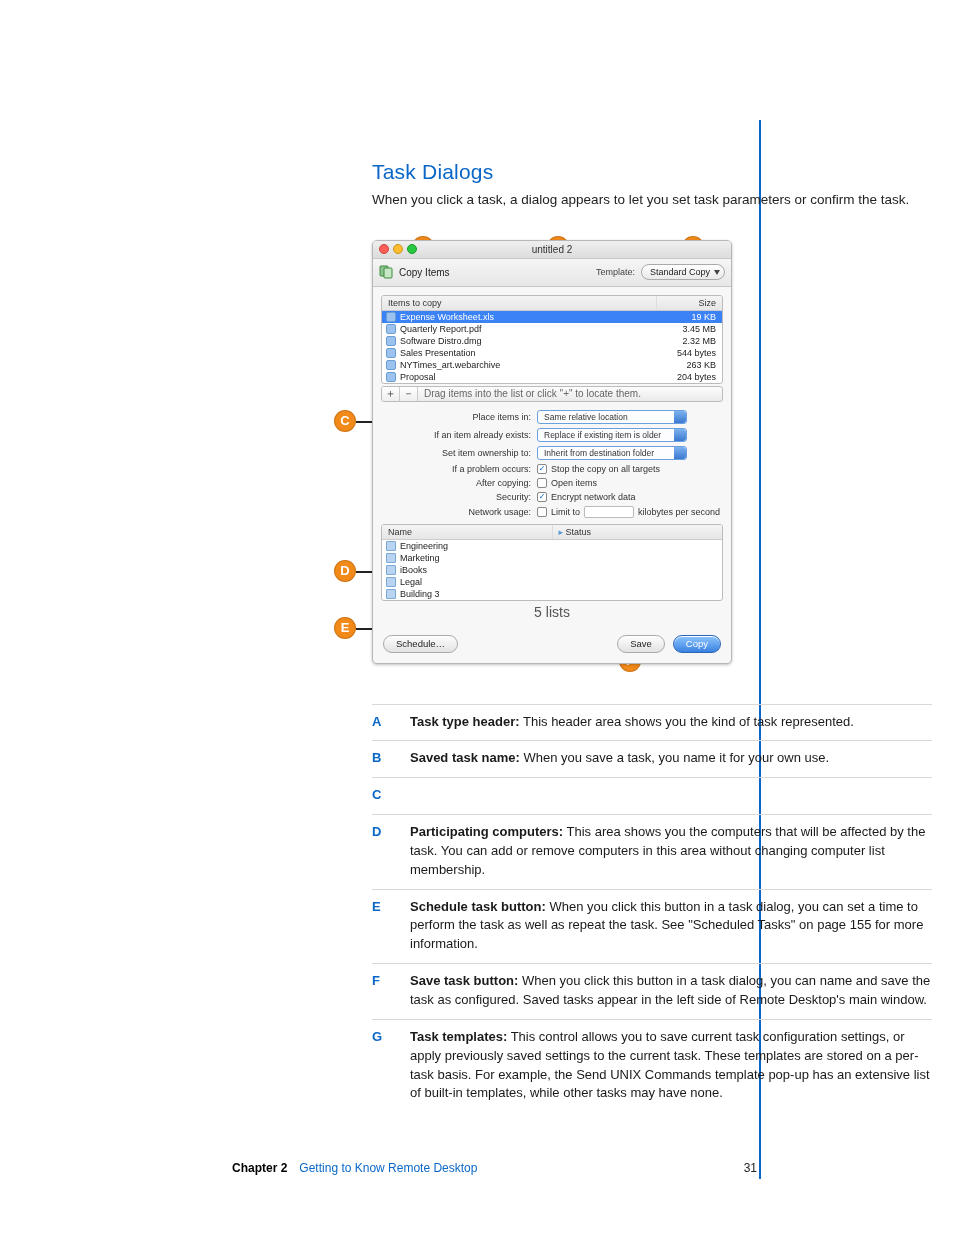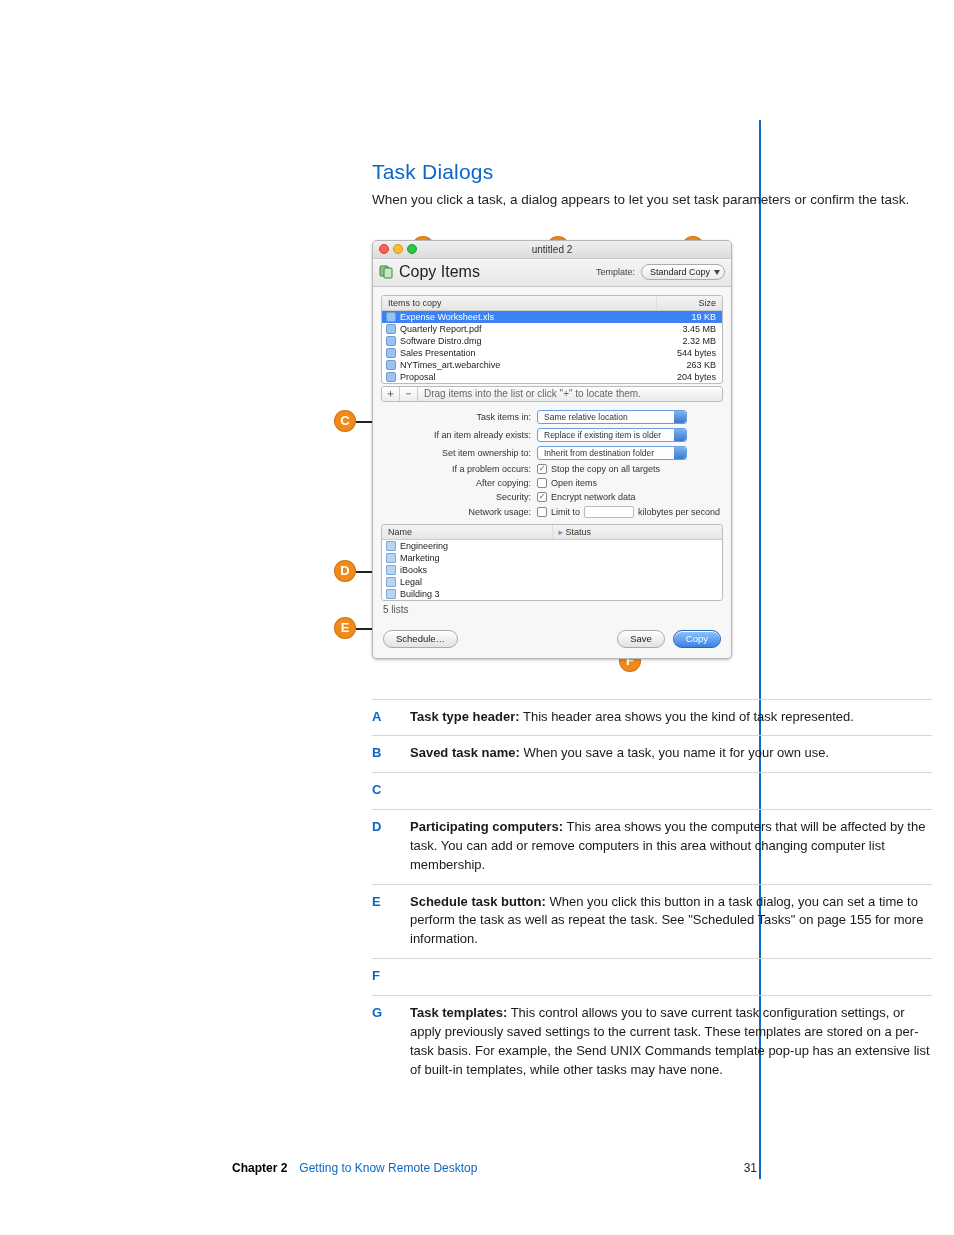--- a/index.html
+++ b/index.html
@@ -28,21 +28,21 @@
   .call-line-h{position:absolute;height:2px;background:#222;}
   .win{position:relative;margin-left:0px;margin-top:30px;width:360px;border:1px solid var(--panel-border);border-radius:5px;overflow:hidden;box-shadow:0 1px 3px rgba(0,0,0,.25);background:var(--panel-bg);font-size:9px;color:#222;}
   .titlebar{height:18px;background:linear-gradient(#efefef,#dcdcdc);border-bottom:1px solid #c9c9c9;display:flex;align-items:center;position:relative;}
   .traffic{display:flex;gap:4px;padding-left:6px;}
   .tl{width:10px;height:10px;border-radius:50%;background:#ff5f57;border:1px solid #c64238;}
   .tl.y{background:#febc2e;border-color:#c5961e;}
   .tl.g{background:#28c840;border-color:#1d9b30;}
   .wintitle{position:absolute;left:0;right:0;text-align:center;font-size:10px;color:#333;}
   .headerbar{height:28px;background:linear-gradient(#f5f5f5,#e7e7e7);border-bottom:1px solid #c7c7c7;display:flex;align-items:center;padding:0 6px;gap:6px;}
   .headerbar .icon-spot{width:14px;height:14px;display:inline-flex;align-items:center;justify-content:center;}
-  .headerbar .task-name{flex:1;font-size:16px;color:#222;}
+  .headerbar .task-name{flex:1;font-size:10px;color:#222;}
   .tmpl-label{font-size:9px;color:#444;}
   .combo{border:1px solid #aaa;border-radius:8px;height:16px;padding:0 14px 0 8px;background:linear-gradient(#fff,#e9e9e9);font-size:9px;display:flex;align-items:center;position:relative;}
   .combo::after{content:"";position:absolute;right:4px;top:5px;border-left:3px solid transparent;border-right:3px solid transparent;border-top:5px solid #444;}
   .inner{padding:8px 8px 6px 8px;background:var(--panel-bg);}
   .file-box{border:1px solid #bcbcbc;border-radius:3px;background:#fff;margin-bottom:2px;overflow:hidden;}
   .file-head{display:flex;background:linear-gradient(#f4f4f4,#e6e6e6);border-bottom:1px solid #ccc;font-size:9px;color:#333;}
   .file-head .c1{flex:1;padding:2px 6px;border-right:1px solid #ddd;}
   .file-head .c2{width:65px;padding:2px 6px;text-align:right;}
   .file-row{display:flex;font-size:9px;padding:1px 6px 1px 4px;align-items:center;}
   .file-row.selected{background:#3b82f6;color:#fff;}
@@ -59,21 +59,21 @@
   .cb-row{display:flex;align-items:center;gap:4px;}
   .cb{width:10px;height:10px;border:1px solid #888;border-radius:2px;background:#fff;display:inline-flex;align-items:center;justify-content:center;}
   .cb.on::after{content:"✓";font-size:8px;color:#0a67c8;line-height:1;}
   .tiny-input{width:50px;height:12px;border:1px solid #bbb;border-radius:2px;background:#fff;}
   .comp-box{border:1px solid #bcbcbc;border-radius:3px;background:#fff;margin-top:4px;overflow:hidden;}
   .comp-head{display:flex;background:linear-gradient(#f4f4f4,#e6e6e6);border-bottom:1px solid #ccc;font-size:9px;color:#333;}
   .comp-head .c1{flex:1;padding:2px 6px;border-right:1px solid #ddd;}
   .comp-head .c2{flex:1;padding:2px 6px;}
   .comp-row{display:flex;font-size:9px;padding:1px 6px 1px 4px;align-items:center;gap:4px;}
   .comp-ico{width:10px;height:10px;background:#b8d4f0;border:1px solid #7aa9d8;border-radius:1px;}
-  .summary{font-size:10px;color:#555;padding:3px 2px;}
+  .summary{font-size:14px;color:#555;padding:3px 2px;text-align:center;}
   .button-row{display:flex;padding:6px 10px 10px 10px;align-items:center;}
   .button-row .spacer{flex:1;}
   .aqua-btn{height:18px;border-radius:9px;border:1px solid #aaa;background:linear-gradient(#fefefe,#e2e2e2);font-size:9.5px;padding:0 12px;display:flex;align-items:center;box-shadow:inset 0 1px 0 #fff;color:#222;}
   .aqua-btn.primary{background:linear-gradient(#8ec5ff,#3a82e0);border-color:#2a66b5;color:#fff;}
   
   .defs{margin-top:0;}
   .def-row{display:flex;gap:18px;border-top:1px solid #d8d8d8;padding:8px 0 9px 0;font-size:13px;line-height:1.45;}
   .def-row:first-child{border-top:1px solid #d8d8d8;}
   .def-key{width:20px;color:var(--blue);font-weight:700;flex:none;}
   .def-body{flex:1;}
@@ -195,21 +195,21 @@
                 </div>
               </div>
           </div>
           <div class="footer-plus">
             <div class="sq-btn">＋</div>
             <div class="sq-btn">－</div>
             <div class="hint">Drag items into the list or click "+" to locate them.</div>
           </div>
 
           <div class="form">
-            <label>Task items in:</label>
+            <label>Place items in:</label>
             <div class="select">
                 <span>Same relative location</span>
               </div>
 
             <label>If an item already exists:</label>
             <div class="select">
                 <span>Replace if existing item is older</span>
               </div>
 
             <label>Set item ownership to:</label>
@@ -299,20 +299,21 @@
         <div class="def-row">
           <div class="def-key">D</div>
           <div class="def-body"><b>Participating computers:</b>  This area shows you the computers that will be affected by the task. You can add or remove computers in this area without changing computer list membership.</div>
         </div>
         <div class="def-row">
           <div class="def-key">E</div>
           <div class="def-body"><b>Schedule task button:</b>  When you click this button in a task dialog, you can set a time to perform the task as well as repeat the task. See "Scheduled Tasks" on page 155 for more information.</div>
         </div>
         <div class="def-row">
           <div class="def-key">F</div>
+          <div class="def-body"><b>Save task button:</b>  When you click this button in a task dialog, you can name and save the task as configured. Saved tasks appear in the left side of Remote Desktop's main window.</div>
         </div>
         <div class="def-row">
           <div class="def-key">G</div>
           <div class="def-body"><b>Task templates:</b>  This control allows you to save current task configuration settings, or apply previously saved settings to the current task. These templates are stored on a per-task basis. For example, the Send UNIX Commands template pop-up has an extensive list of built-in templates, while other tasks may have none.</div>
         </div>
       </div>
   </div>
 
   <div class="page-footer">
     <span class="chap">Chapter 2</span>

